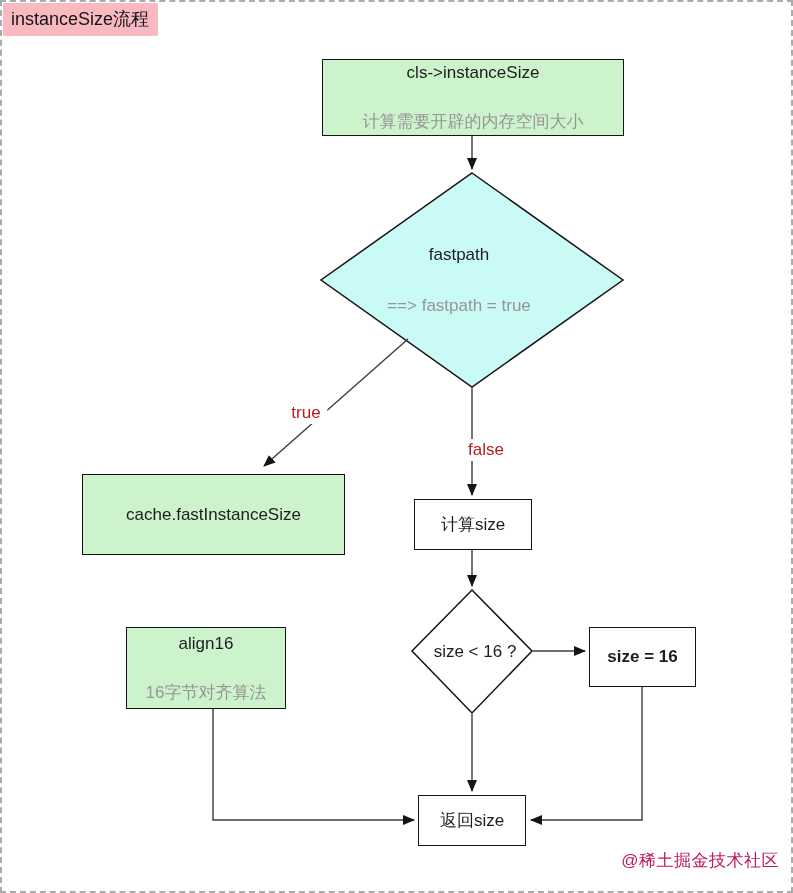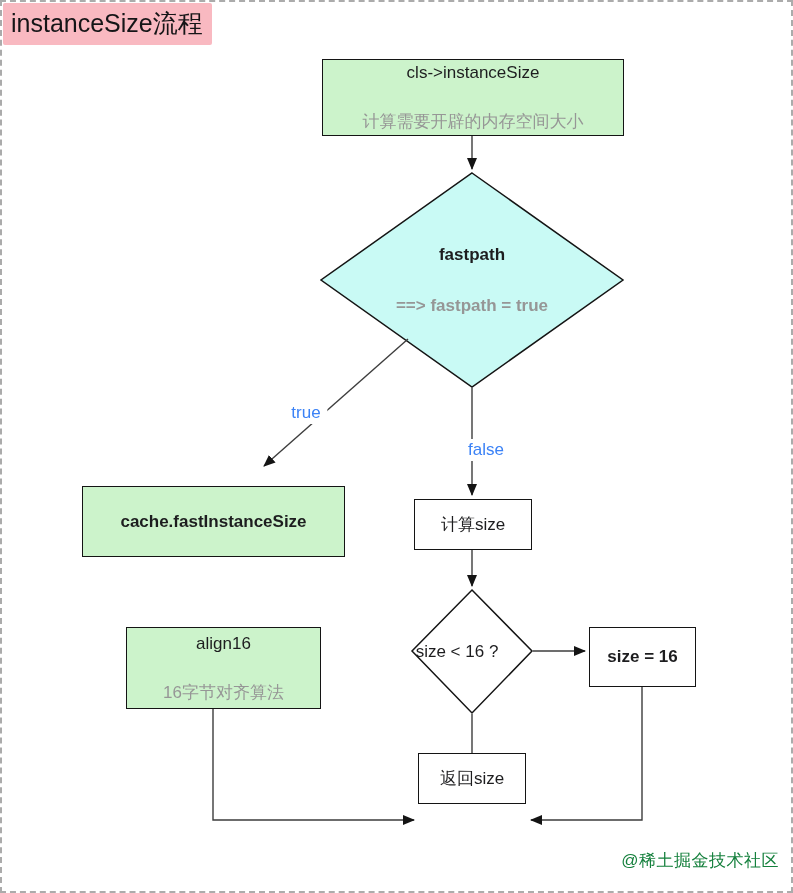--- a/index.html
+++ b/index.html
@@ -3,45 +3,45 @@
 <meta charset="utf-8">
 <style>
   html,body{margin:0;padding:0;background:#fff;}
   .page{
     position:relative;width:793px;height:893px;box-sizing:border-box;
     border:2px dashed #ababab;background:#ffffff;overflow:hidden;
     font-family:"Liberation Sans","DejaVu Sans",sans-serif;
   }
   .title-badge{
     position:absolute;left:1px;top:1px;background:#f9b9c1;color:#151517;
-    font-size:25px;font-weight:500;padding:4px 9px 5px 8px;border-radius:2px;
+    font-size:18px;font-weight:500;padding:4px 9px 5px 8px;border-radius:2px;
     white-space:nowrap;z-index:5;
   }
   svg.connectors{position:absolute;left:0;top:0;z-index:1;}
   .node{
     position:absolute;z-index:2;box-sizing:border-box;border:1.5px solid #141414;
     display:flex;flex-direction:column;align-items:center;justify-content:center;
     text-align:center;font-size:17px;color:#1d1d1f;line-height:26px;white-space:nowrap;
   }
   .node.green{background:#ccf3cb;}
   .node.white{background:#ffffff;}
   .diamond-text{
     position:absolute;z-index:2;display:flex;flex-direction:column;align-items:center;
     justify-content:center;text-align:center;font-size:17px;color:#1d1d1f;
     line-height:26px;white-space:nowrap;background:transparent;border:none;
   }
   .subtitle{color:#969696;margin-top:23px;}
   .note{margin-top:25px;}
   .edge-label{
     position:absolute;z-index:3;transform:translate(-50%,-50%);
-    background:#ffffff;padding:1px 7px;font-size:17px;color:#3b82f6;white-space:nowrap;
+    background:#ffffff;padding:1px 7px;font-size:17px;color:#b91c1c;white-space:nowrap;
   }
   .watermark{
     position:absolute;right:12px;top:847px;z-index:2;font-size:17px;
-    color:#15803d;letter-spacing:0.5px;white-space:nowrap;
+    color:#be185d;letter-spacing:0.5px;white-space:nowrap;
   }
 </style>
 </head>
 <body>
 
 <div class="page">
 
   <svg class="connectors" width="793" height="893" viewBox="0 0 793 893">
     <defs>
       <marker id="arrow" markerUnits="userSpaceOnUse" markerWidth="14" markerHeight="12" refX="11" refY="5" orient="auto">
@@ -64,47 +64,47 @@
     </g>
   </svg>
 
   <div class="title-badge">instanceSize流程</div>
 
   <div class="node green" style="left:320px;top:57px;width:302px;height:77px;">
     <div>cls-&gt;instanceSize</div>
     <div class="subtitle">计算需要开辟的内存空间大小</div>
   </div>
 
-  <div class="diamond-text" style="left:319px;top:171px;width:302px;height:214px;font-weight:bold;">
+  <div class="diamond-text" style="left:306px;top:171px;width:302px;height:214px;">
     <div>fastpath</div>
     <div class="subtitle note">==&gt; fastpath = true</div>
   </div>
 
-  <div class="node green" style="left:80px;top:484px;width:263px;height:71px;font-weight:bold;">
+  <div class="node green" style="left:80px;top:472px;width:263px;height:81px;">
     <div>cache.fastInstanceSize</div>
   </div>
 
-  <div class="node green" style="left:124px;top:625px;width:195px;height:82px;">
+  <div class="node green" style="left:124px;top:625px;width:160px;height:82px;">
     <div>align16</div>
     <div class="subtitle">16字节对齐算法</div>
   </div>
 
   <div class="node white" style="left:412px;top:497px;width:118px;height:51px;">
     <div>计算size</div>
   </div>
 
-  <div class="diamond-text" style="left:395px;top:588px;width:120px;height:123px;">
+  <div class="diamond-text" style="left:413px;top:588px;width:120px;height:123px;">
     <div>size &lt; 16 ?</div>
   </div>
 
   <div class="node white" style="left:587px;top:625px;width:107px;height:60px;font-weight:bold;">
     <div>size = 16</div>
   </div>
 
-  <div class="node white" style="left:416px;top:751px;width:108px;height:51px;">
+  <div class="node white" style="left:416px;top:793px;width:108px;height:51px;">
     <div>返回size</div>
   </div>
 
   <div class="edge-label" style="left:304px;top:411px;">true</div>
   <div class="edge-label" style="left:470px;top:448px;margin-left:14px;">false</div>
 
   <div class="watermark">@稀土掘金技术社区</div>
 
 </div>
 

